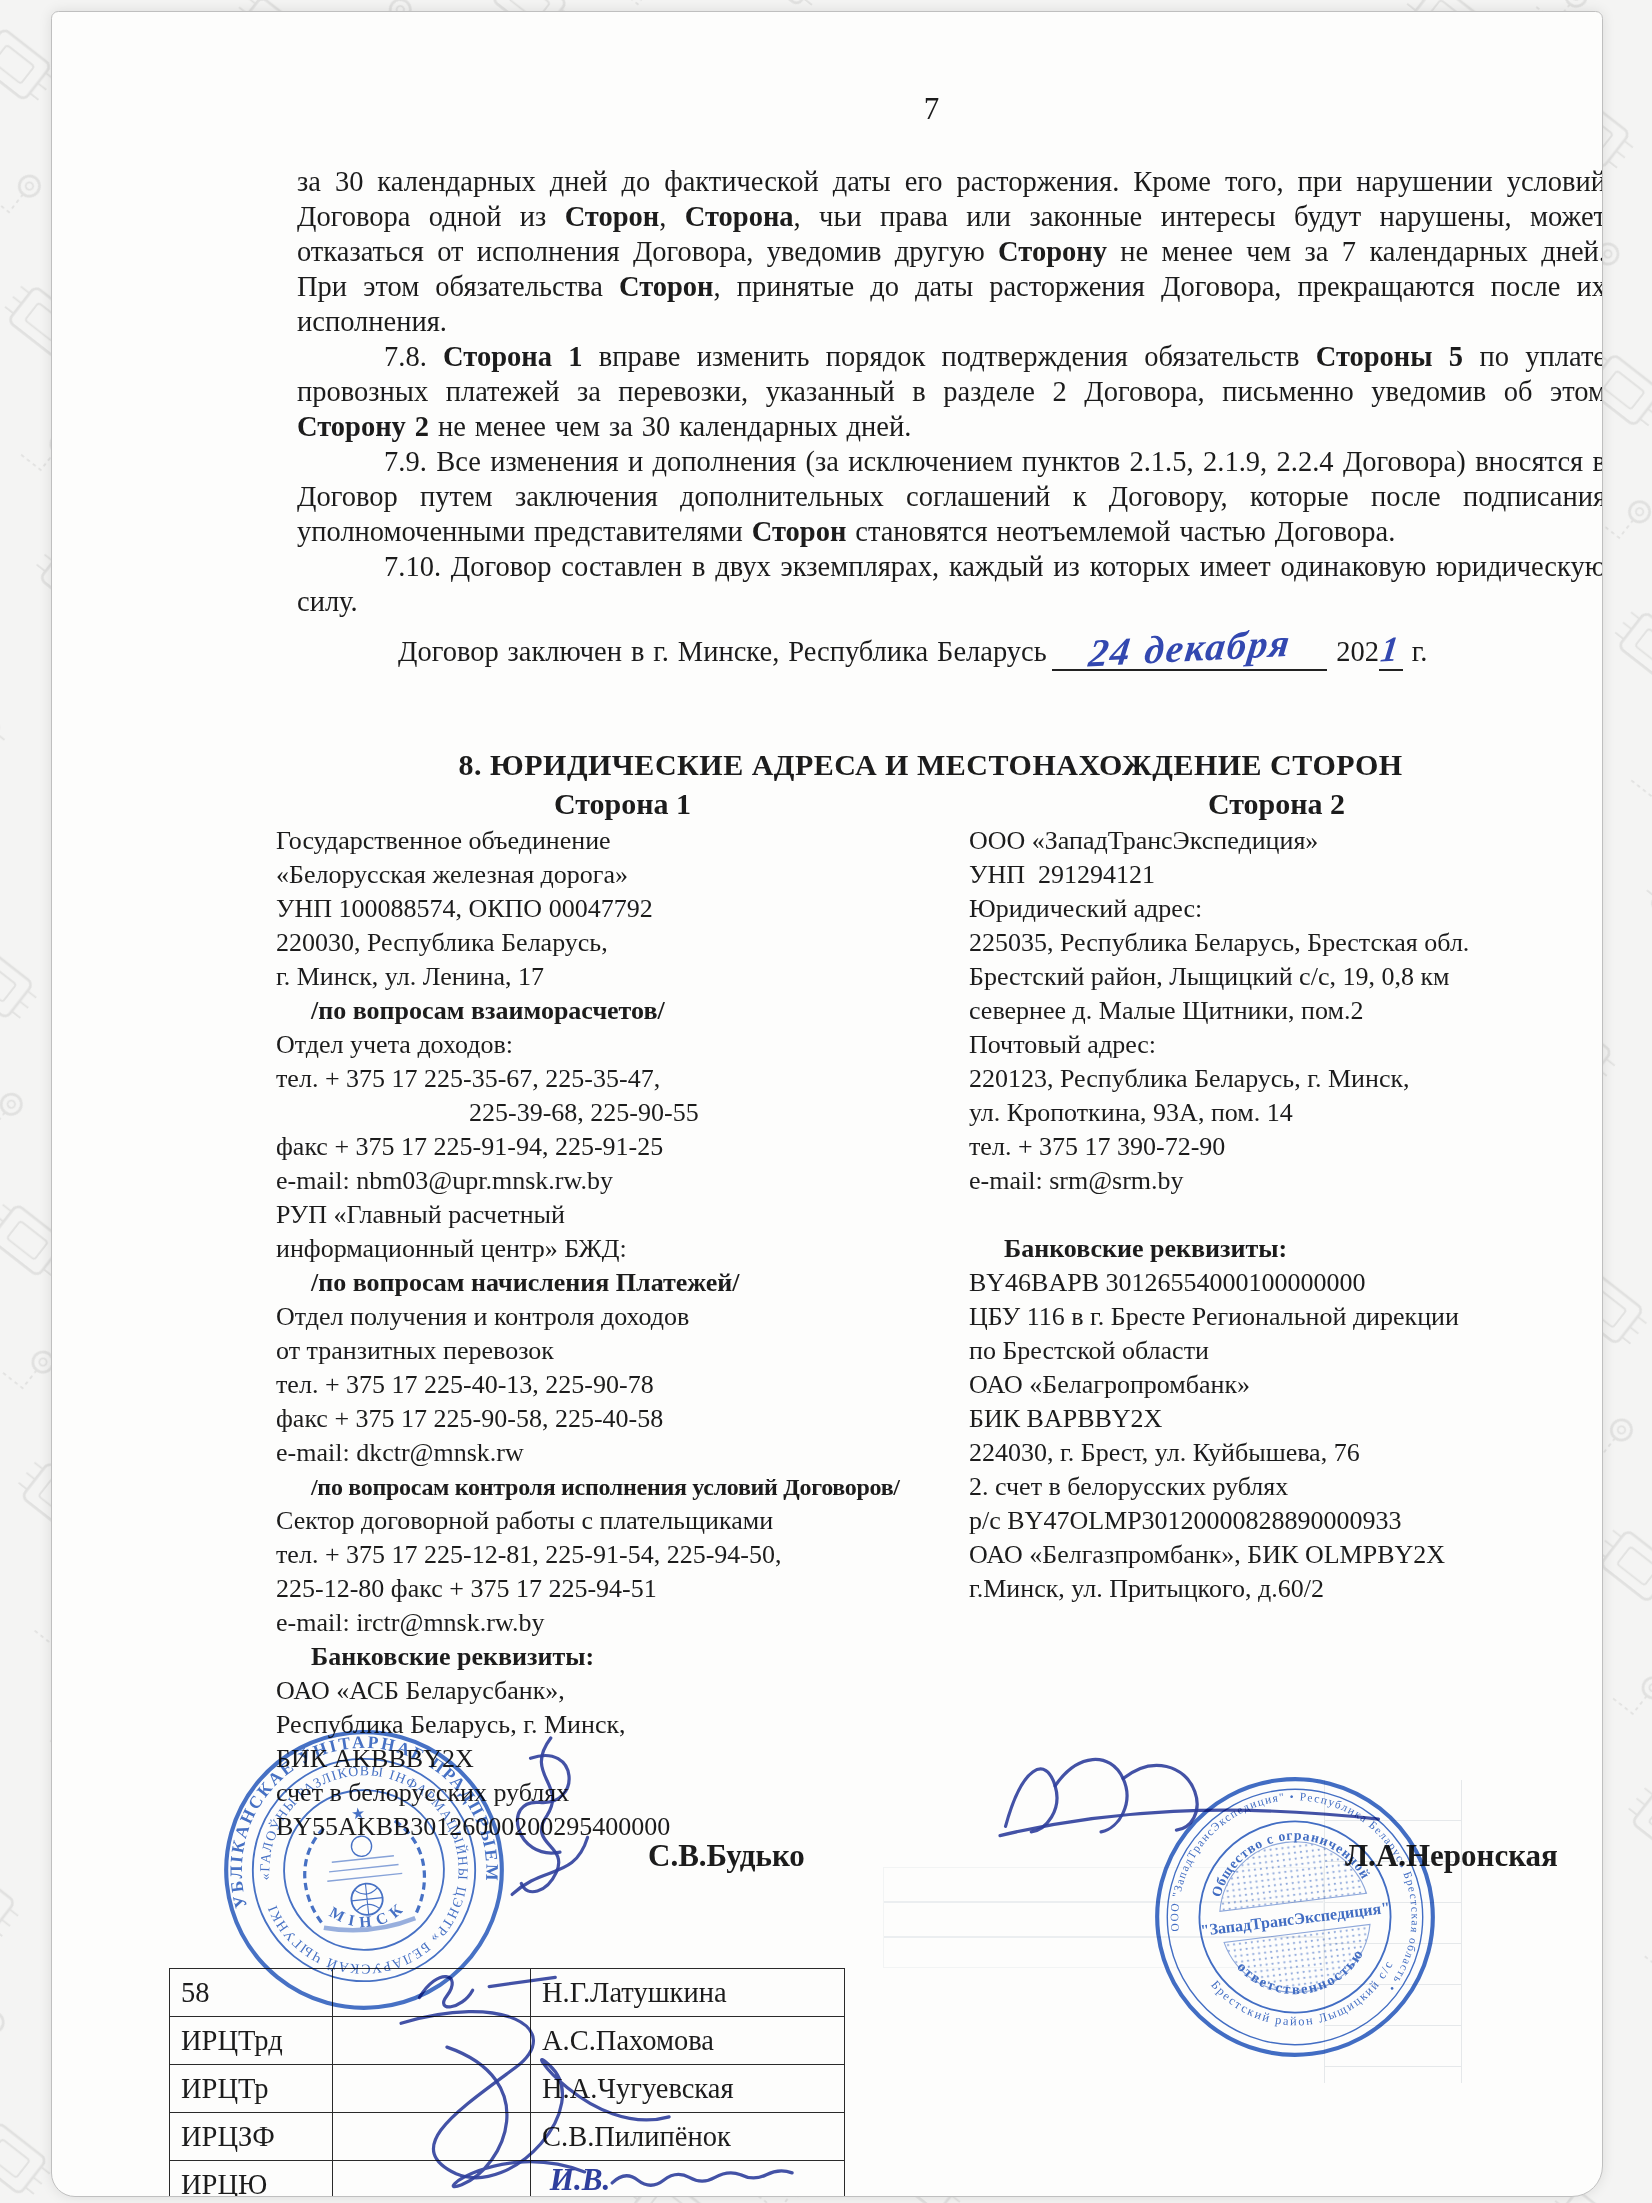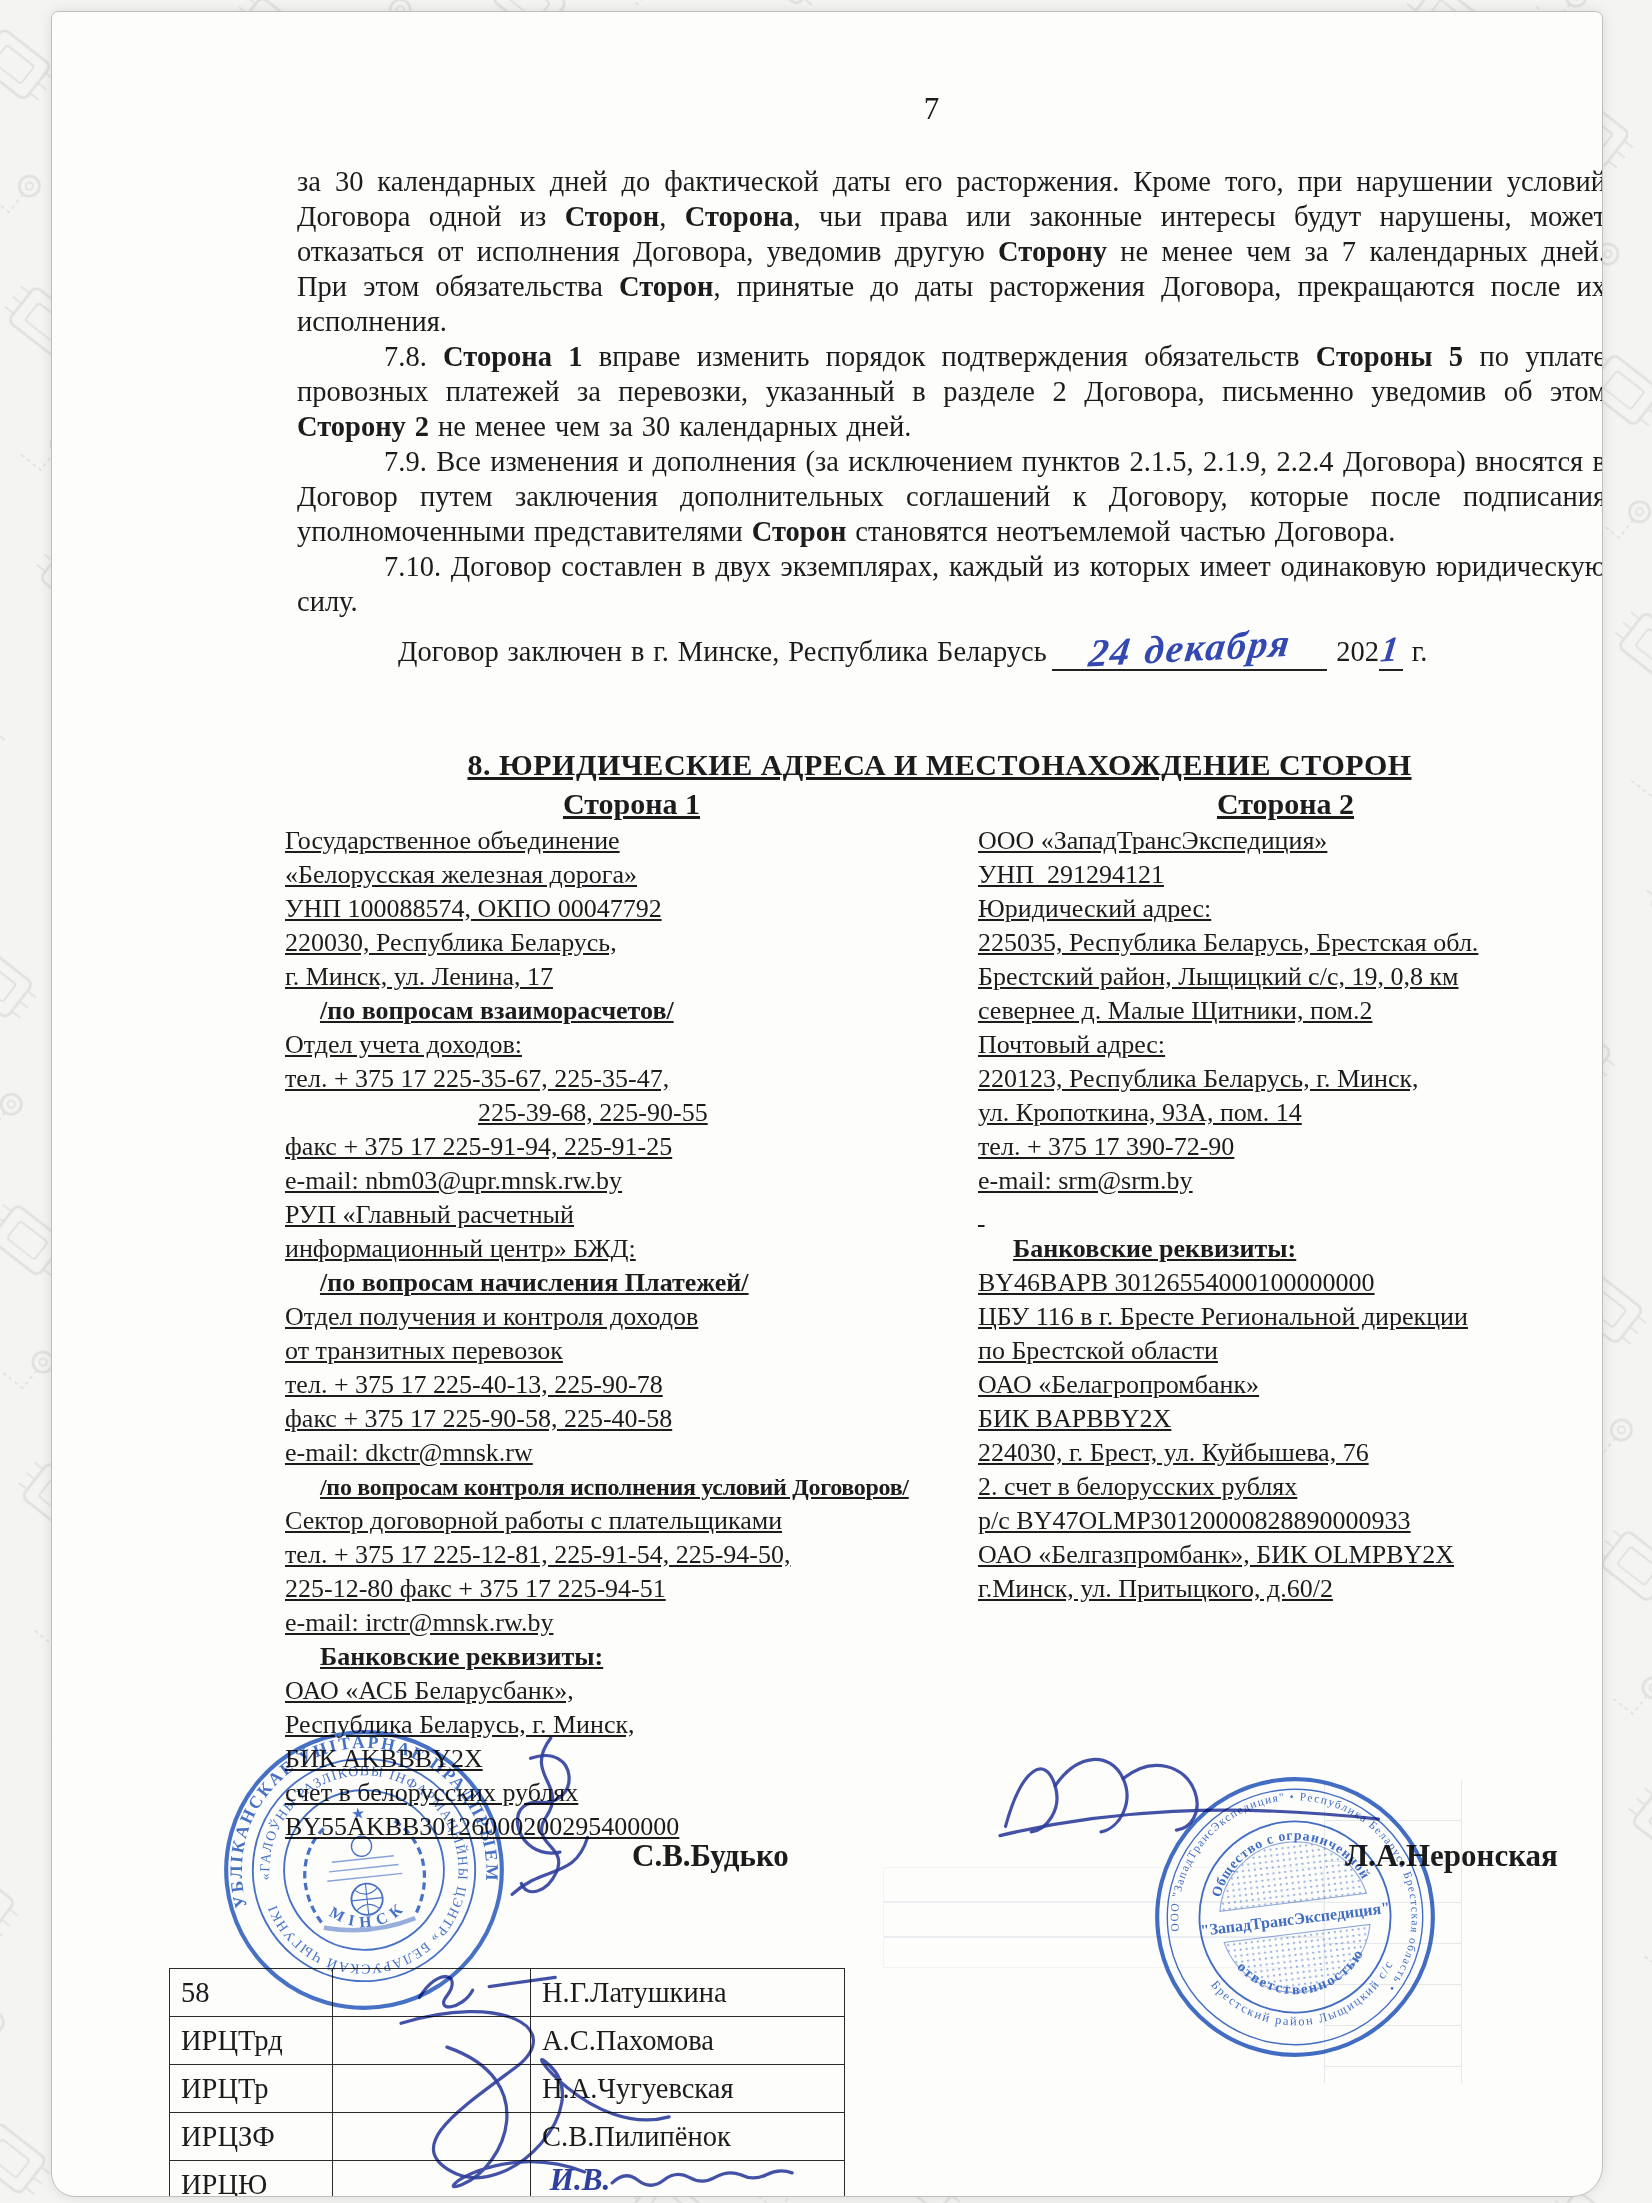--- a/index.html
+++ b/index.html
@@ -25,35 +25,35 @@
   .para.indent { text-indent:87px; }
 
   .date-line { margin-top:14.7px; padding-left:101px; white-space:nowrap; font-size:28.5px; }
   .slot { display:inline-block; border-bottom:2.8px solid #222; text-align:center; vertical-align:baseline; }
   .date-slot { width:275px; margin-left:5.5px; }
   .year-slot { width:24px; }
   .hw { color:#3348b0; font-style:italic; font-size:39px; line-height:27.5px;
     display:inline-block; transform:rotate(-3deg) skewX(-10deg); font-weight:bold; letter-spacing:1.8px;}
   .hw-year { font-size:35px; }
 
-  .section8 { position:absolute; top:733px; left:233px; width:1309px;text-decoration:underline; }
+  .section8 { position:absolute; top:733px; left:224px; width:1309px; }
   .s8-title { text-align:center; font-weight:bold; font-size:30px; line-height:40px; letter-spacing:0.5px; }
   .s8-heads { display:flex; }
   .s8-heads .h1 { width:693px; text-align:center; font-weight:bold; font-size:30px; line-height:37px; }
   .s8-heads .h2 { width:615px; text-align:center; font-weight:bold; font-size:30px; line-height:37px; }
   .s8-cols { display:flex; margin-top:1.8px; }
   .col-party1 { width:693px; }
   .col-party2 { width:615px; }
   .addr-line { font-size:26px; line-height:34px; white-space:pre; }
   .addr-line.b { font-weight:bold;margin-left:35px; }
   .addr-line.ind { padding-left:193px; }
   .addr-line.small { font-size:24px; letter-spacing:-0.3px; }
 
   .sig-name { position:absolute; font-size:31px; font-weight:bold; }
-  .sig-name.p1 { left:580px; top:1826px; }
+  .sig-name.p1 { left:596px; top:1826px; }
   .sig-name.p2 { left:1293px; top:1826px; }
 
   .approval { position:absolute; left:117px; top:1950px; border-collapse:collapse;
     font-size:28.5px;margin-top:6px; }
   .approval td { border:1.8px solid #2a2a2a; height:48px; vertical-align:middle; padding-left:11px; }
   .approval td.c1 { width:163px; }
   .approval td.c2 { width:198px; }
   .approval td.c3 { width:314px; }
 
   svg.overlay { position:absolute; mix-blend-mode:multiply; }

